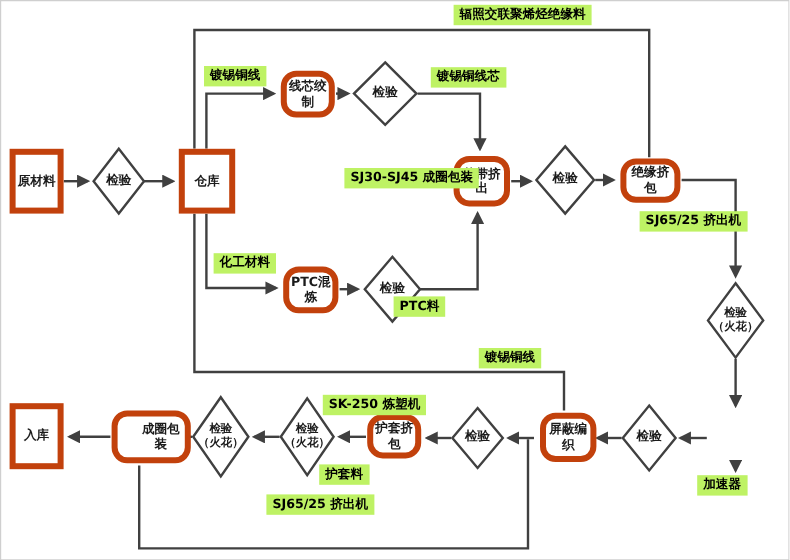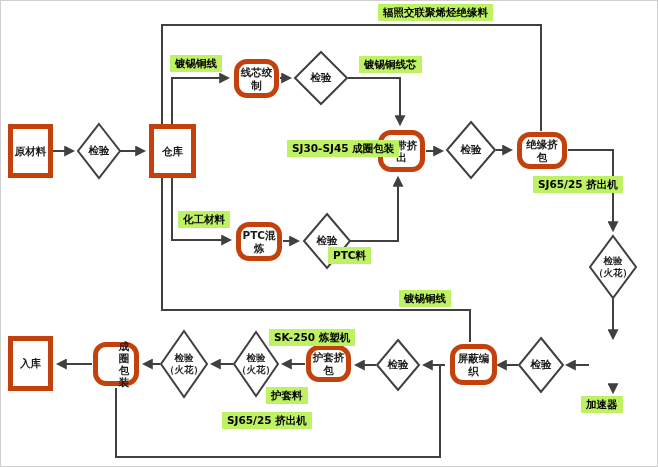--- a/index.html
+++ b/index.html
@@ -86,21 +86,21 @@
   <div class="node" style="left:8px;top:124px;width:45px;height:54px;">原材料</div>
   <div class="node" style="left:149px;top:124px;width:47px;height:54px;">仓库</div>
   <div class="node" style="left:8px;top:336px;width:45px;height:55px;">入库</div>
 
   <div class="node round" style="left:234px;top:59px;width:45px;height:39px;">线芯绞制</div>
   <div class="node round" style="left:378px;top:130px;width:47px;height:42px;">芯带挤出</div>
   <div class="node round" style="left:517px;top:132px;width:50px;height:37px;">绝缘挤包</div>
   <div class="node round" style="left:236px;top:222px;width:46px;height:39px;">PTC混炼</div>
   <div class="node round" style="left:450px;top:344px;width:47px;height:41px;">屏蔽编织</div>
   <div class="node round" style="left:306px;top:345px;width:45px;height:37px;">护套挤包</div>
-  <div class="node round" style="left:93px;top:342px;width:46px;height:44px;padding-left:16px;">成圈包装</div>
+  <div class="node round" style="left:93px;top:342px;width:66px;height:44px;padding-left:16px;">成圈包装</div>
 
   <div class="dtext" style="left:78px;top:124px;width:42px;height:54px;">检验</div>
   <div class="dtext" style="left:295px;top:52px;width:52px;height:52px;">检验</div>
   <div class="dtext" style="left:447px;top:122px;width:48px;height:56px;">检验</div>
   <div class="dtext" style="left:304px;top:214px;width:46px;height:54px;">检验</div>
   <div class="dtext small" style="left:588px;top:237px;width:50px;height:60px;">检验
 （火花）</div>
   <div class="dtext" style="left:519px;top:338px;width:44px;height:54px;">检验</div>
   <div class="dtext" style="left:377px;top:340px;width:42px;height:50px;">检验</div>
   <div class="dtext small" style="left:232px;top:332px;width:48px;height:64px;">检验

